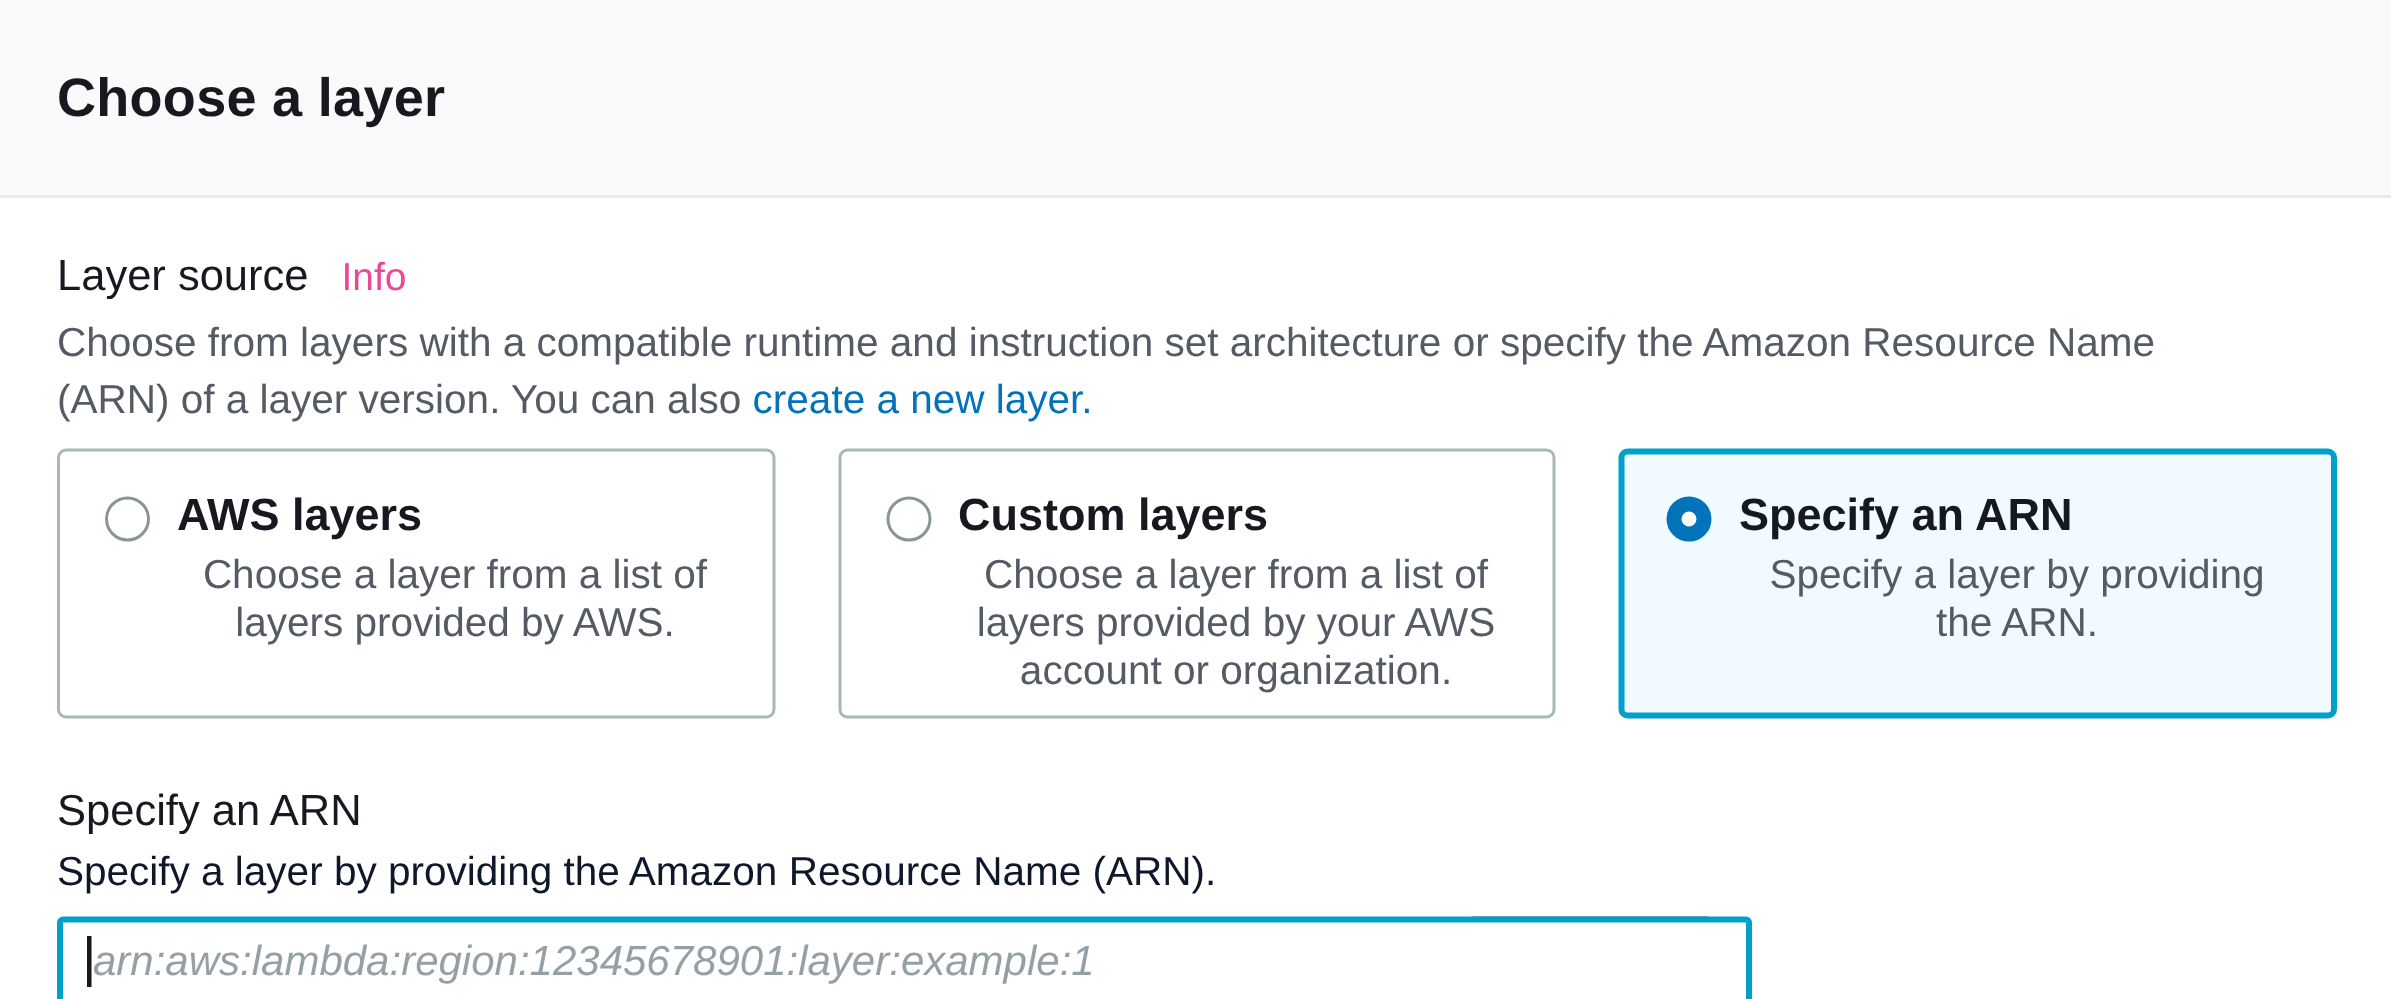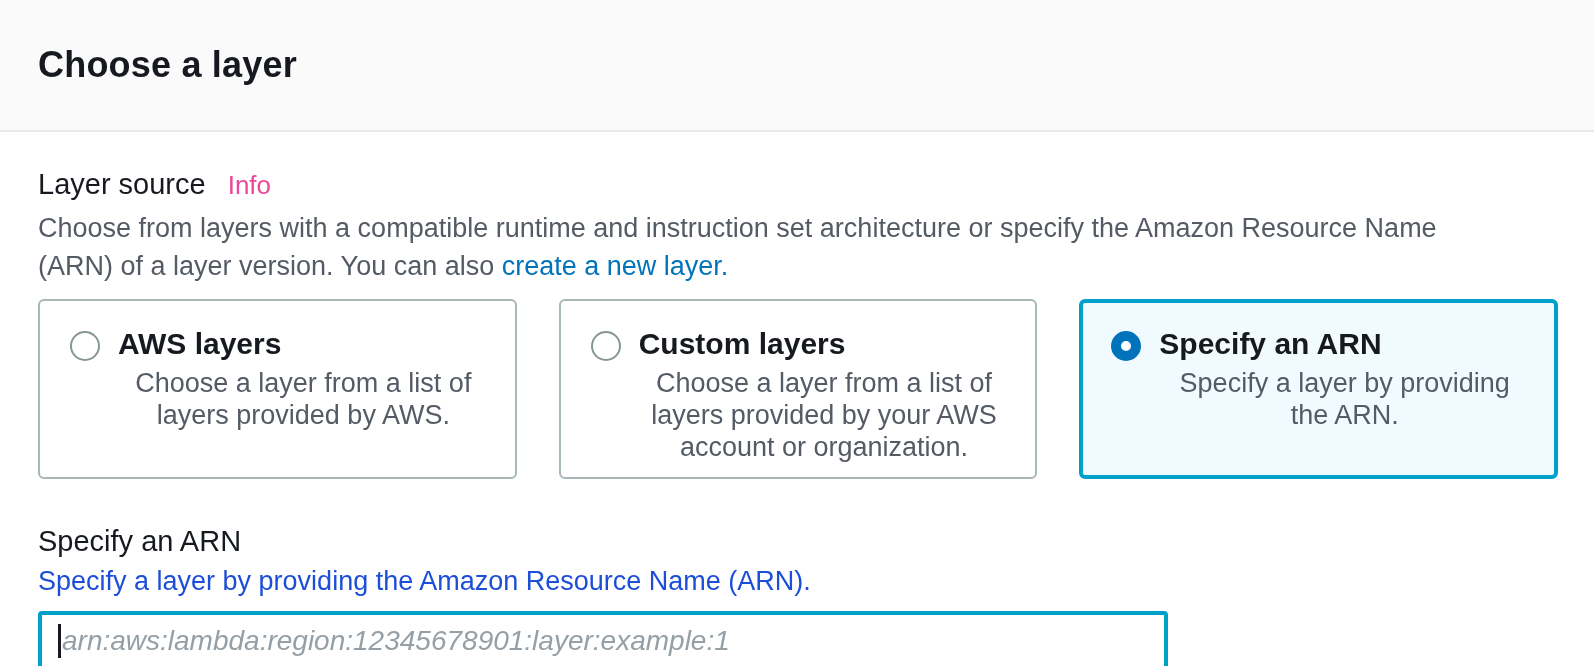--- a/index.html
+++ b/index.html
@@ -104,21 +104,21 @@
   }
   .arn-label {
     margin-top: 46px;
     font-size: 29px;
     font-weight: 400;
     color: #16191f;
   }
   .arn-desc {
     margin-top: 8px;
     font-size: 27px;
-    color: #1d4ed8;
+    color: #0f172a;
   }
   .arn-row {
     margin-top: 14px;
     display: flex;
     align-items: flex-start;
     gap: 42px;
   }
   .arn-input-wrap {
     position: relative;
     width: 898px;

